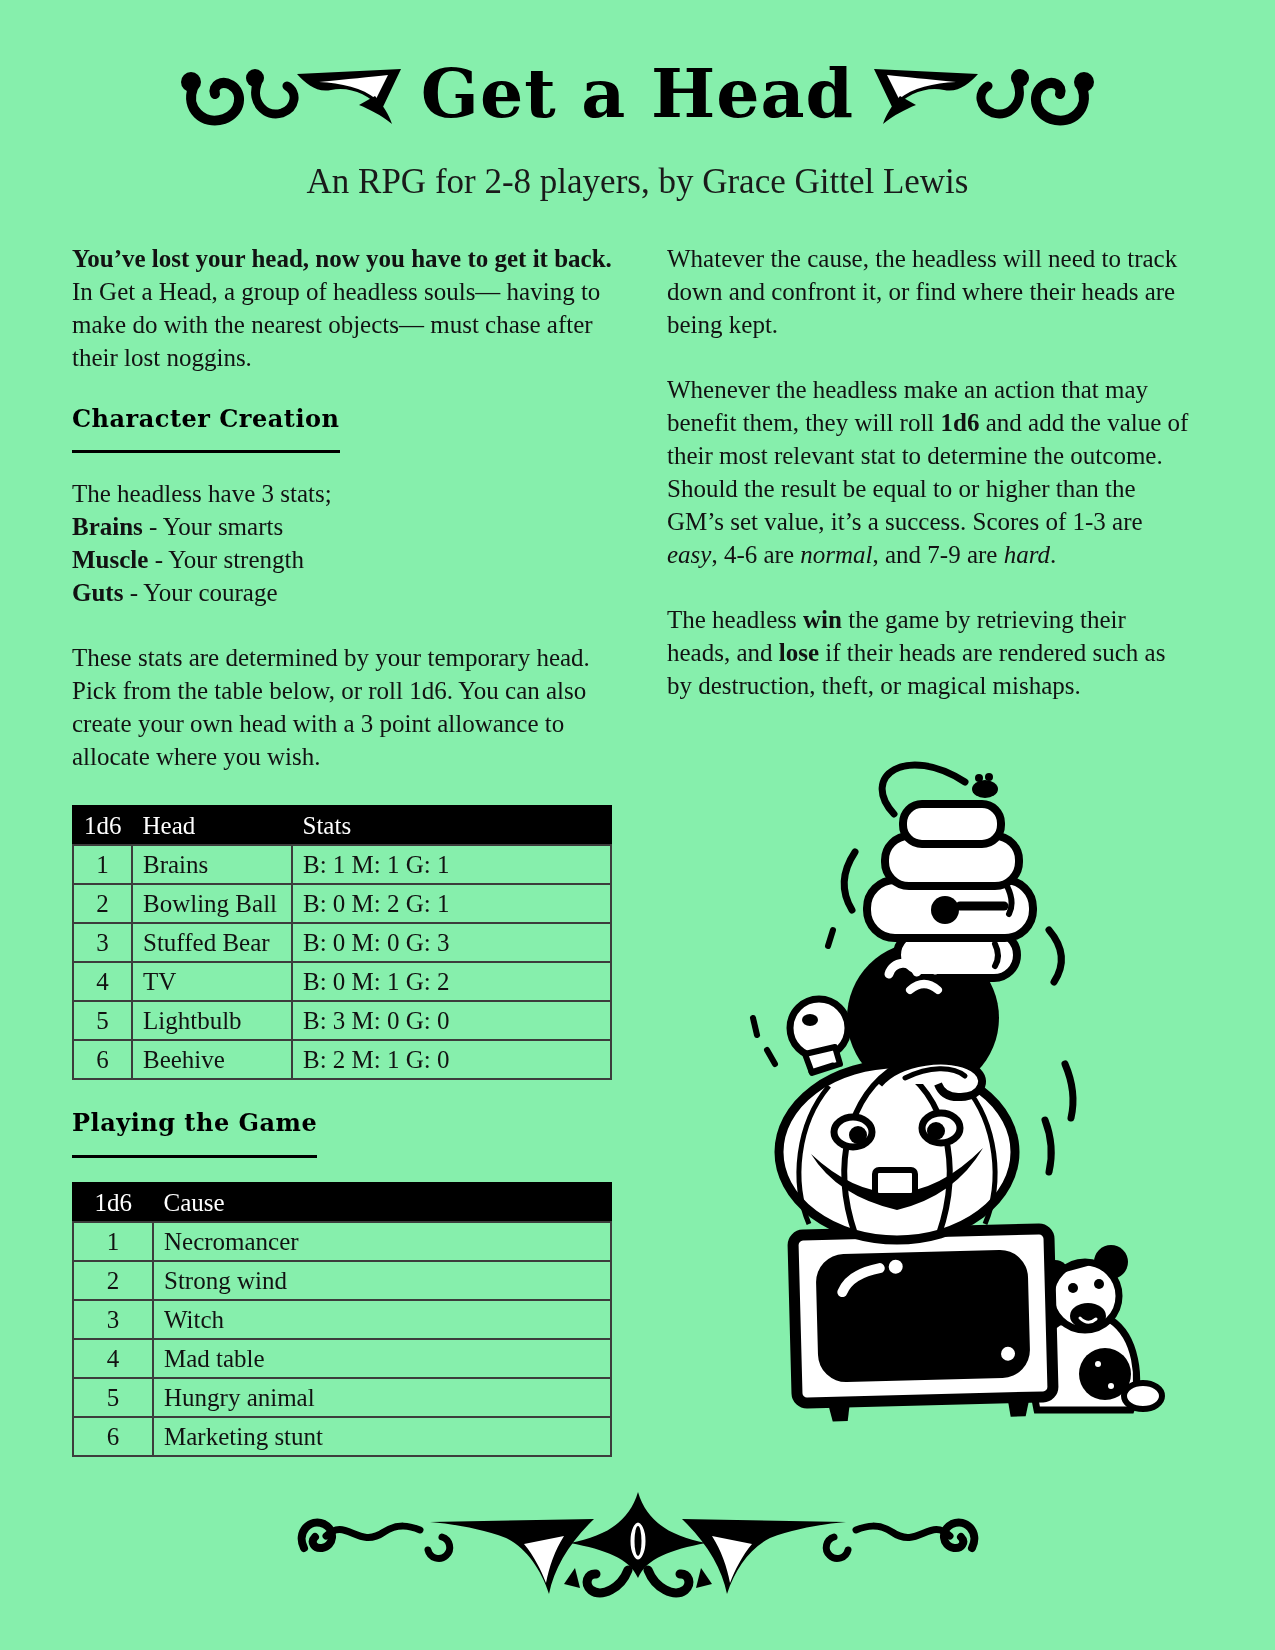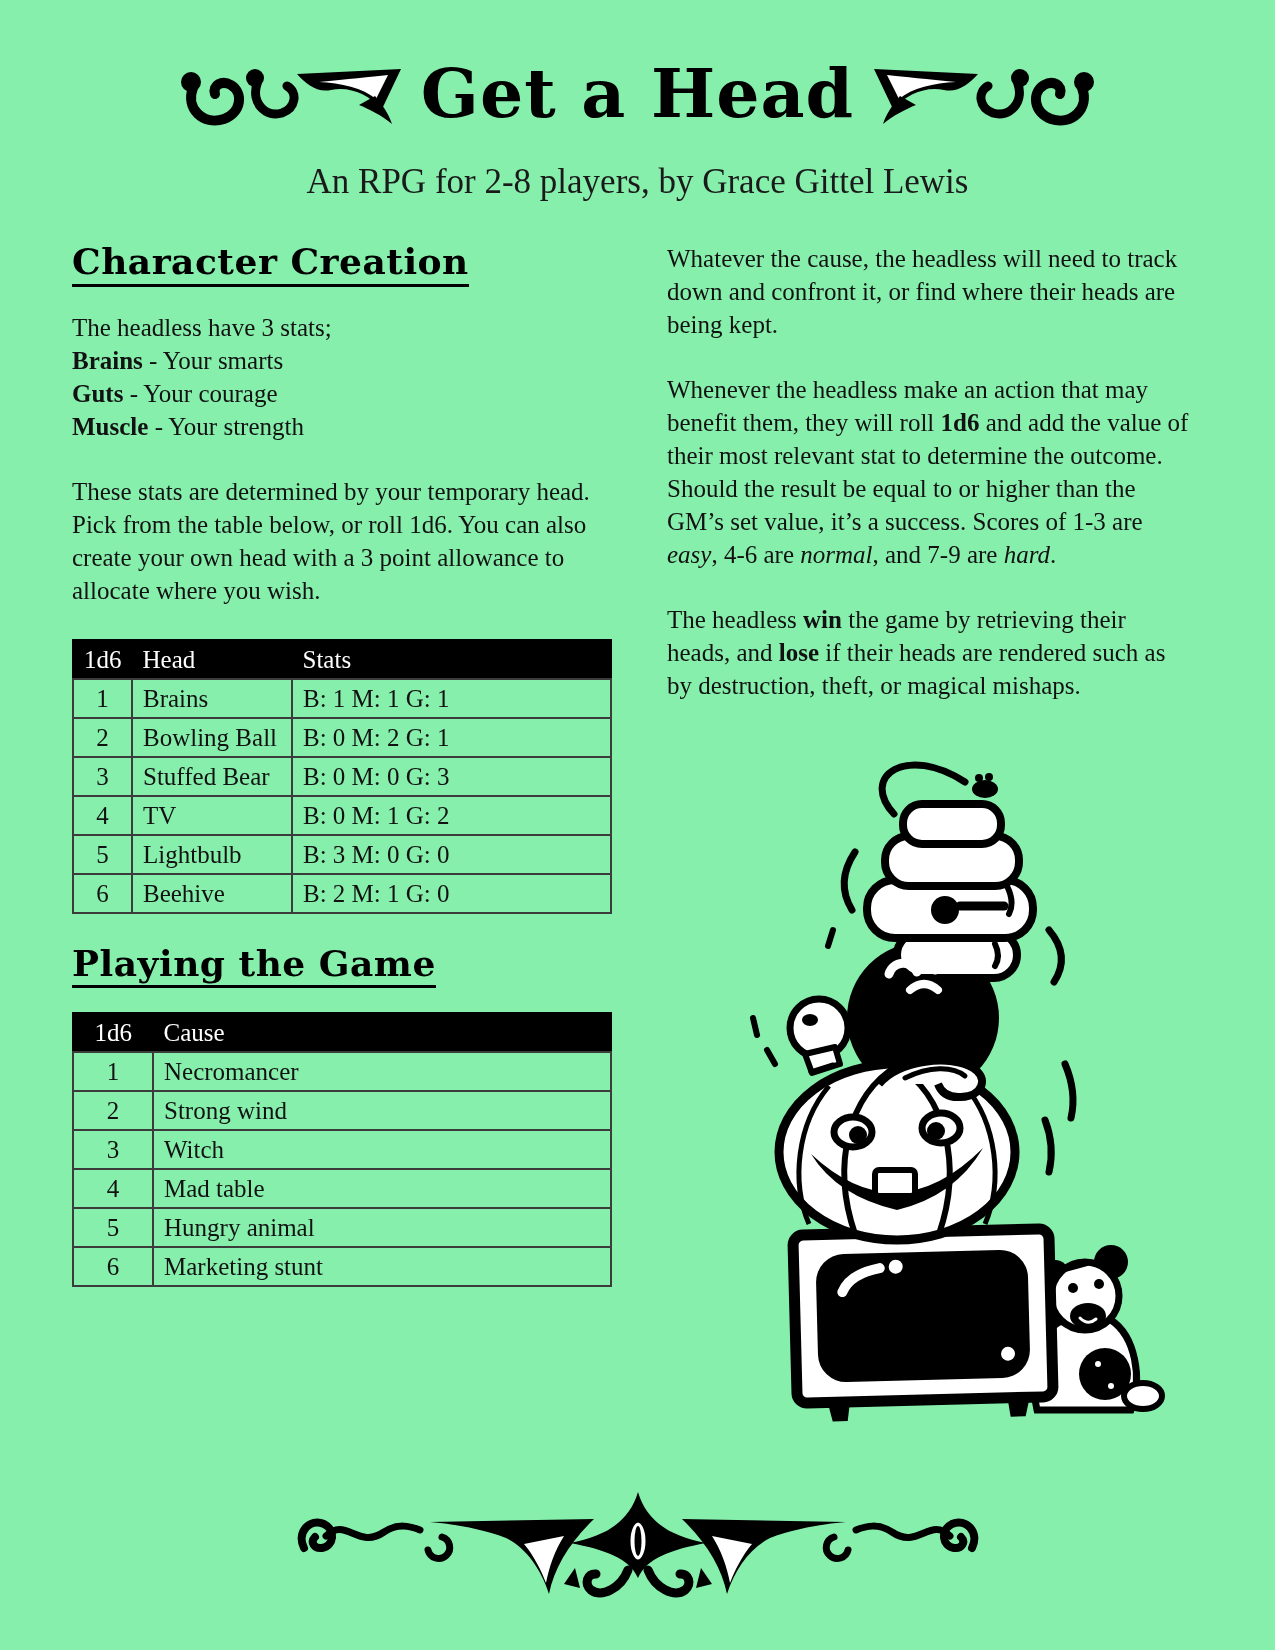--- a/index.html
+++ b/index.html
@@ -14,23 +14,23 @@
              line-height:1;margin:0;letter-spacing:1px;color:#000;}
   .subtitle{font-size:35px;margin-top:28px;color:#1a1a1a;}
 
   
   .columns{display:flex;padding:0 72px;gap:48px;margin-top:40px;}
   .col{font-size:25px;line-height:1.32;}
   .col-left{width:540px;flex:none;}
   .col-right{width:523px;flex:none;margin-left:7px;}
   p{margin:0 0 32px 0;}
   .stats-block{margin:0 0 32px 0;}
-  h2{font-family:"DejaVu Serif", serif;font-weight:bold;font-size:36px;line-height:1.1;
+  h2{font-family:"DejaVu Serif", serif;font-weight:bold;font-size:24px;line-height:1.1;
      color:#000;margin:30px 0 24px 0;display:table;border-bottom:3px solid #000;
-     padding-bottom:2px;letter-spacing:0.5px;}
+     padding-bottom:18px;letter-spacing:0.5px;}
   h2:first-child{margin-top:0;}
   b{font-weight:bold;}
   i{font-style:italic;}
 
   
   table{border-collapse:collapse;width:100%;font-size:25px;margin:0 0 6px 0;
         border:2px solid #000;}
   th{background:#000;color:#fff;font-weight:normal;text-align:left;
      padding:2px 10px;border:1px solid #000;}
   td{border:2px solid #3c3c3c;padding:2px 10px;}
@@ -79,31 +79,33 @@
         </g>
       </svg>
     </div>
     <div class="subtitle">An RPG for 2-8 players, by Grace Gittel Lewis</div>
   </header>
 
   <div class="columns">
 
     <div class="col col-left">
 
+      <p><b>You’ve lost your head, now you have to get it back.</b>
+        <span>In Get a Head, a group of headless souls— having to make do with the nearest objects—  must chase after their lost noggins.</span></p>
 
       <h2>Character Creation</h2>
 
       <div class="stats-block">
         <div>The headless have 3 stats;</div>
         <div><b>Brains</b>
           <span>- Your smarts</span></div>
+        <div><b>Muscle</b>
+          <span>- Your strength</span></div>
         <div><b>Guts</b>
           <span>- Your courage</span></div>
-        <div><b>Muscle</b>
-          <span>- Your strength</span></div>
       </div>
 
       <p>These stats are determined by your temporary head. Pick from the table below, or roll 1d6. You can also create your own head with a 3 point allowance to allocate where you wish.</p>
 
       <table class="heads-table">
         <colgroup>
             <col class="c1">
             <col class="c2">
             <col>
           </colgroup>

